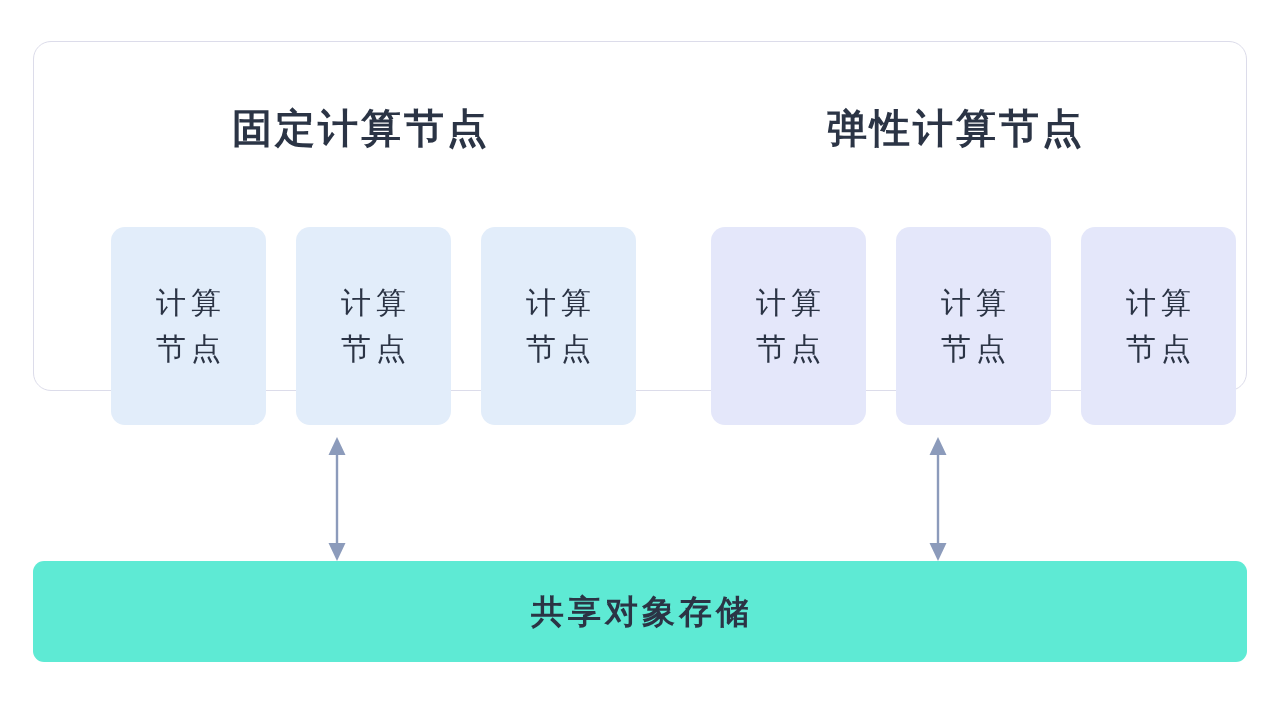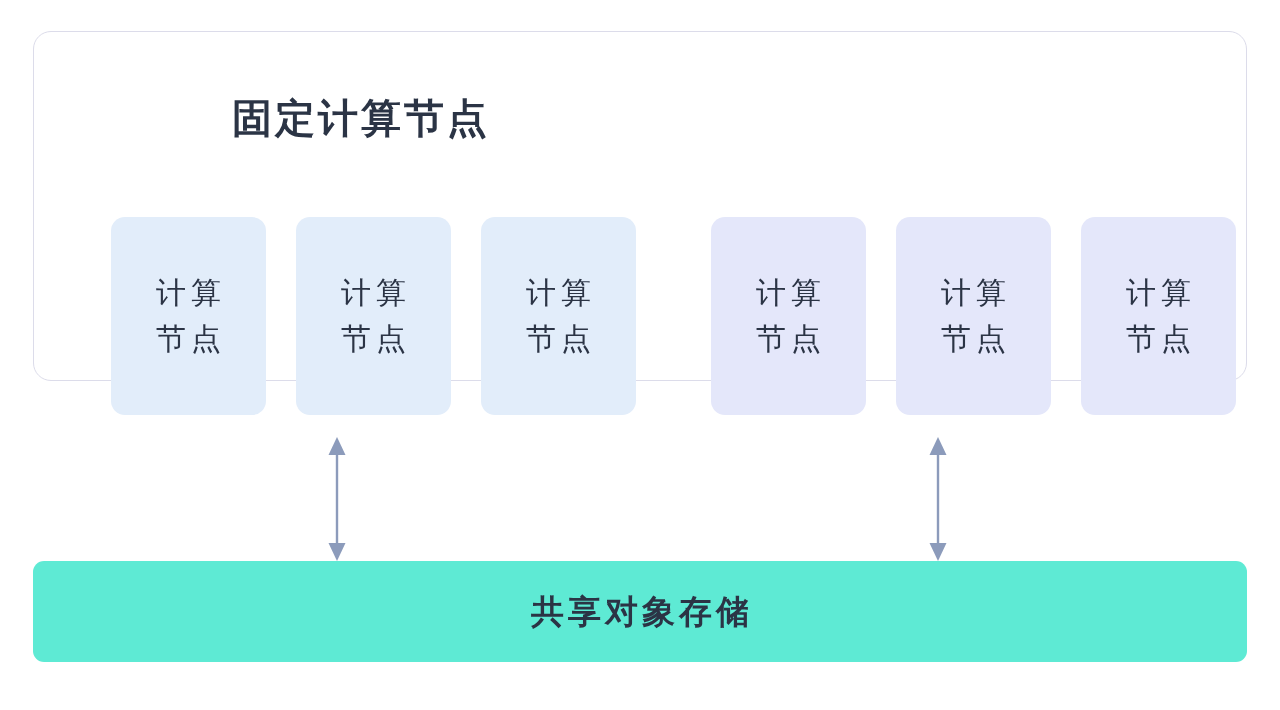--- a/index.html
+++ b/index.html
@@ -21,21 +21,21 @@
     left: 0;
     top: 0;
     width: 1280px;
     height: 710px;
   }
 
   
   .compute-container {
     position: absolute;
     left: 33px;
-    top: 31px;
+    top: 41px;
     width: 1214px;
     height: 350px;
     box-sizing: border-box;
     border: 1.6px solid #dcdcea;
     border-radius: 18px;
     background: #ffffff;
   }
 
   
   .group-title {
@@ -119,20 +119,21 @@
 </style>
 </head>
 <body>
 
 <div id="diagram-root">
 
   <div class="compute-container">
 
     <div class="group-title fixed">固定计算节点</div>
 
+    <div class="group-title elastic">弹性计算节点</div>
 
     <div class="node-card fixed n0">
       <span class="node-line">计算</span>
       <span class="node-line">节点</span>
     </div>
     <div class="node-card fixed n1">
       <span class="node-line">计算</span>
       <span class="node-line">节点</span>
     </div>
     <div class="node-card fixed n2">

